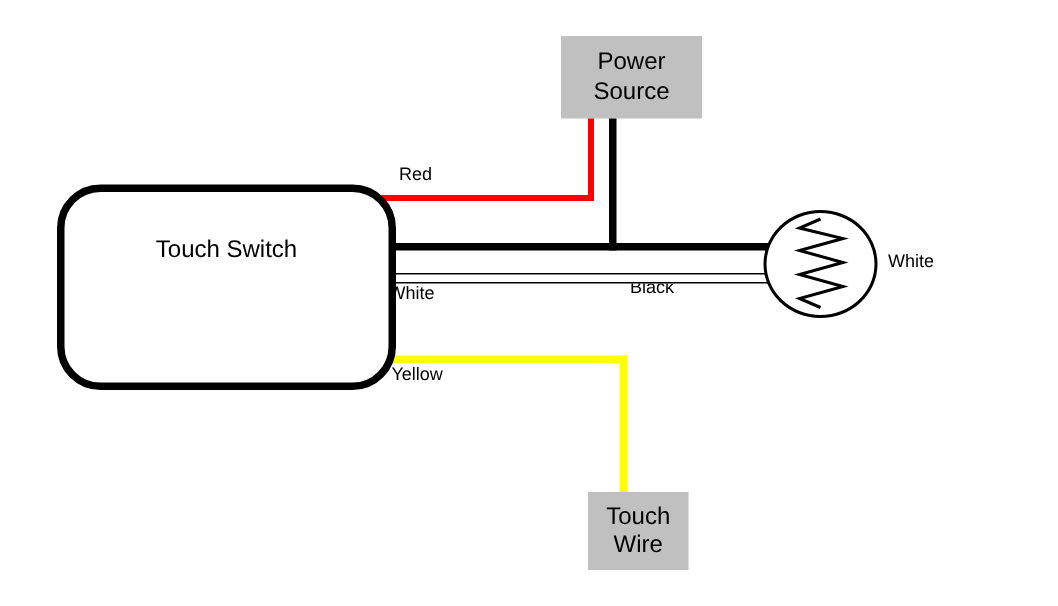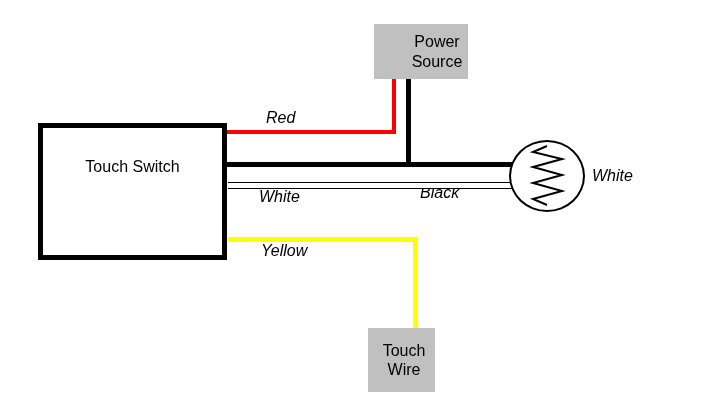--- a/index.html
+++ b/index.html
@@ -11,21 +11,21 @@
     width: 705px;
     height: 404px;
     background: #ffffff;
     overflow: hidden;
   }
 
   .node {
     position: absolute;
     display: flex;
     align-items: center;
-    justify-content: flex-end;
+    justify-content: center;
     text-align: center;
     font-size: 16px;
     line-height: 1.2;
   }
   .node.gray { background: #c0c0c0; }
   .node .wrap { display: inline-block; max-width: 62px; }
 
   .switch-box {
     position: absolute;
     background: #ffffff;
@@ -43,23 +43,22 @@
   .wire.black  { background: #000000; }
   .wire.yellow { background: #ffff00; }
   .wire.white  {
     background: #ffffff;
     border-top: 1px solid #000000;
     border-bottom: 1px solid #000000;
   }
 
   .label {
     position: absolute;
-    font-size: 16px;
+    font-size: 12px;
     white-space: nowrap;
-    font-style: italic;
   }
 
   .lights-circle {
     position: absolute;
     background: #ffffff;
     border: 2px solid #000000;
     border-radius: 50%;
     display: flex;
     align-items: center;
     justify-content: center;
@@ -83,28 +82,28 @@
   <div class="wire black" style="left:226px; top:162px; width:287px; height:5px;"></div>
   <div class="label" style="left:420px; top:143px;margin-top:41px;">Black</div>
 
   <div class="wire white" style="left:228px; top:182px; width:284px; height:7px;"></div>
   <div class="label" style="left:259px; top:188px;">White</div>
 
   <div class="wire yellow" style="left:228px; top:237px; width:190px; height:5px;"></div>
   <div class="wire yellow" style="left:413px; top:237px; width:5px; height:91px;"></div>
   <div class="label" style="left:261px; top:242px;">Yellow</div>
 
-  <div class="switch-box" style="left:38px; top:123px; width:189px; height:137px;">
+  <div class="switch-box" style="left:38px; top:123px; width:226px; height:137px;border-radius:29px;">
     <span class="switch-label">Touch Switch</span>
   </div>
 
   <div class="lights-circle" style="left:509px; top:140px; width:76px; height:72px;">
     <svg width="70" height="64" viewBox="0 0 70 64" aria-hidden="true">
       <polyline points="35,2 21,8 50,15 21,23 50,31 21,39 50,47 21,55 35,61" fill="none" stroke="#000000" stroke-width="2"></polyline>
     </svg>
   </div>
   <div class="label" style="left:592px; top:167px;">White</div>
 
-  <div class="node gray" style="left:368px; top:328px; width:67px; height:64px;">
+  <div class="node gray" style="left:392px; top:328px; width:67px; height:52px;">
     <span class="wrap">Touch Wire</span>
   </div>
 
 </div>
 
 </body></html>

